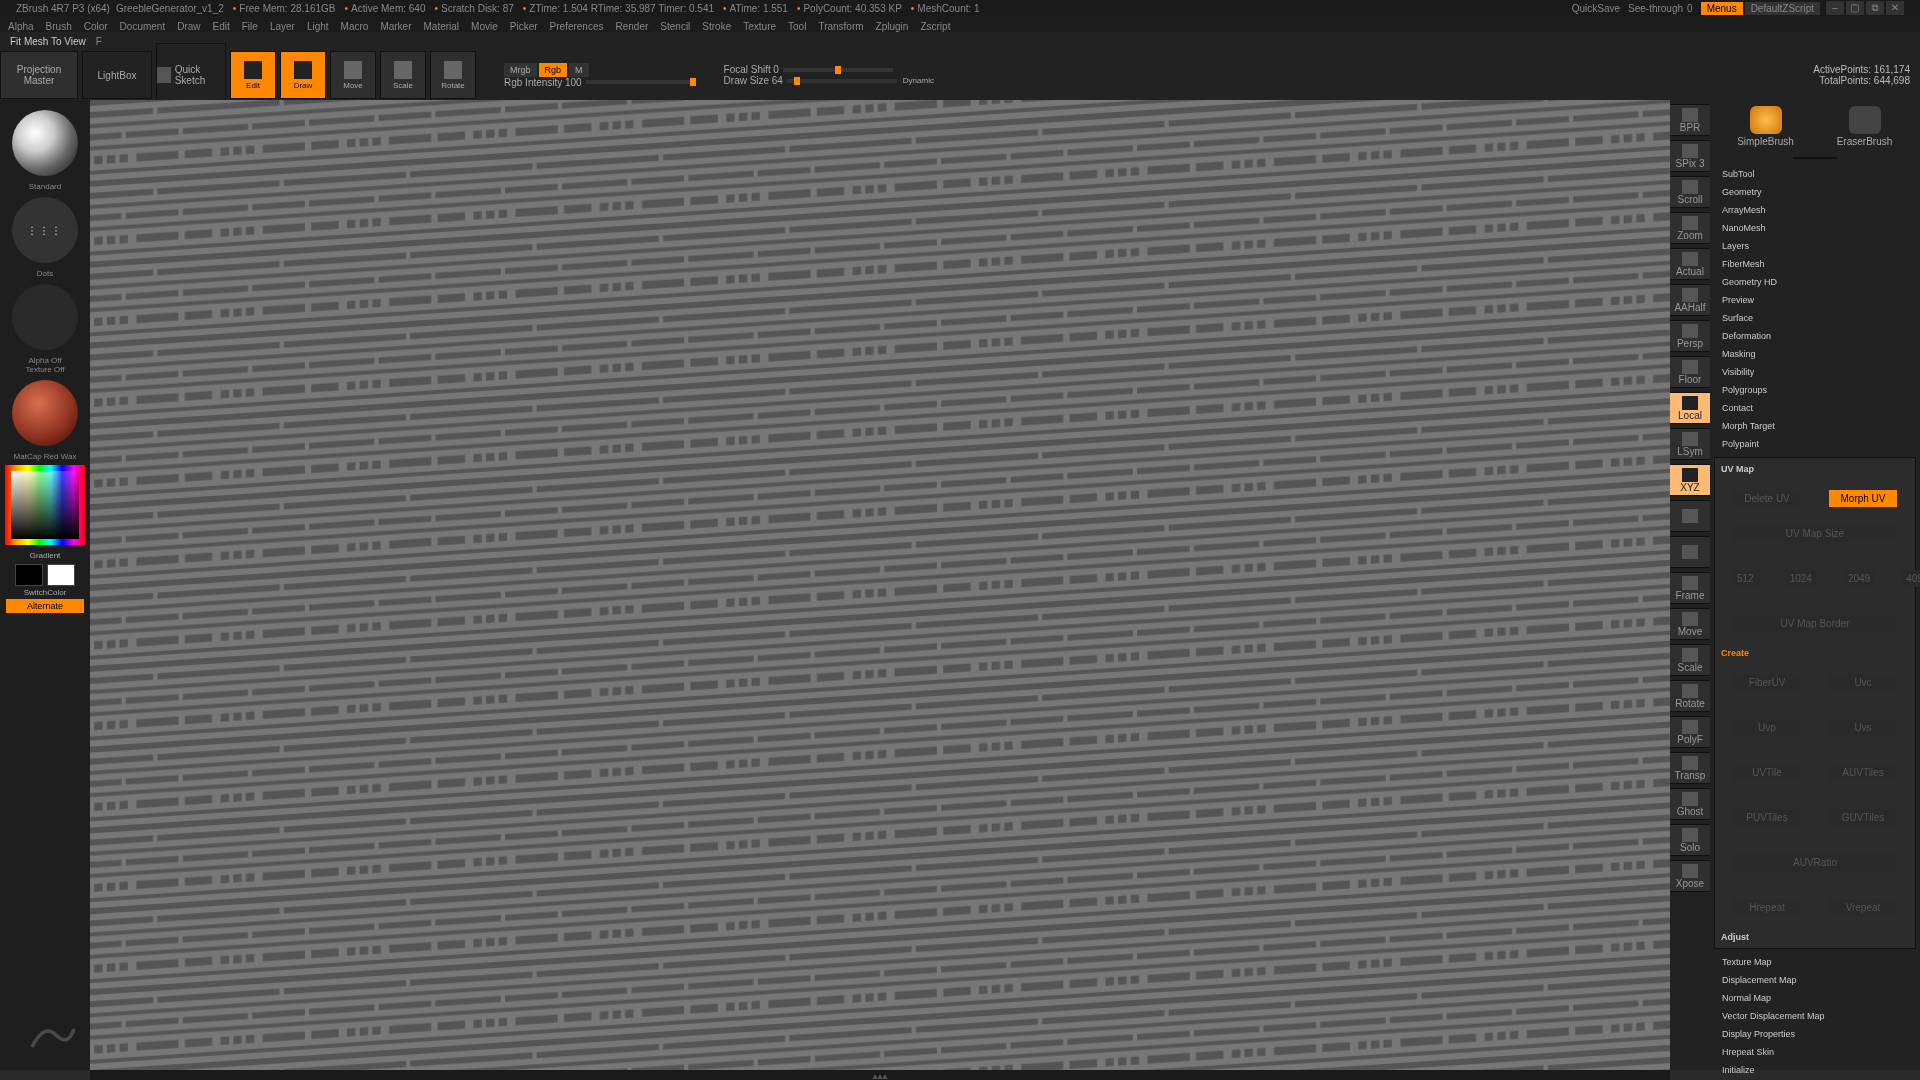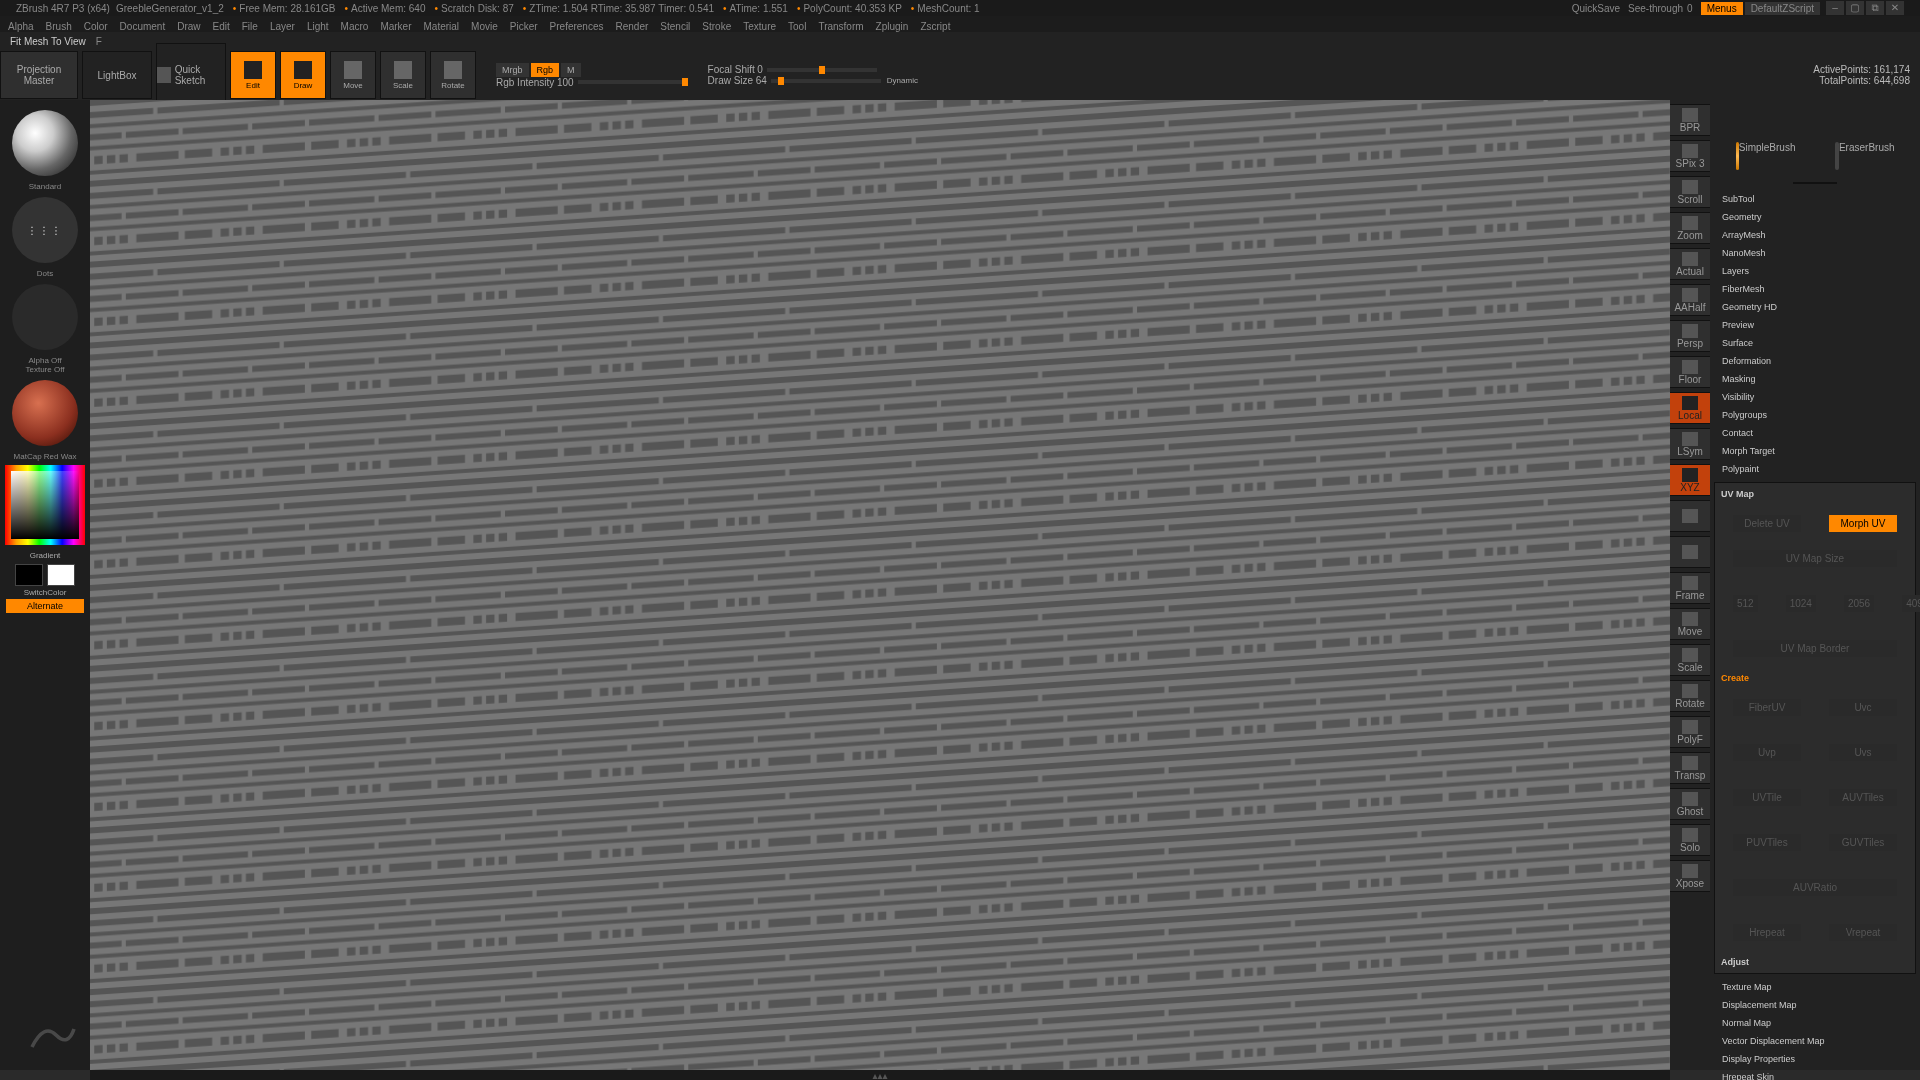--- a/index.html
+++ b/index.html
@@ -22,21 +22,21 @@
 .pm { width: 78px; height: 48px; background: #2f2f2f; border: 1px solid #111; display: flex; align-items: center; justify-content: center; text-align: center; line-height: 11px; }
 .lb { width: 70px; height: 48px; margin-left: 4px; border: 1px solid #111; display: flex; align-items: center; justify-content: center; }
 .qsk { width: 70px; height: 64px; margin-left: 4px; border: 1px solid #111; display: flex; align-items: center; justify-content: center; }
 .qsk .ico { width: 16px; height: 16px; background: #555; margin-right: 4px; }
 .modebtn { width: 46px; height: 48px; margin-left: 4px; border: 1px solid #111; background: #2f2f2f; display: flex; flex-direction: column; align-items: center; justify-content: center; }
 .modebtn .mi { width: 18px; height: 18px; background: #666; }
 .modebtn.active { background: #ff8800; color: #000; }
 .modebtn.active .mi { background: #222; }
 .modebtn .lbl { font-size: 8px; margin-top: 2px; }
 .orange { background: #ff8800; color: #000; }
-.sliderbox { display: flex; flex-direction: column; justify-content: center; height: 48px; margin-left: 20px; }
+.sliderbox { display: flex; flex-direction: column; justify-content: center; height: 48px; margin-left: 28px; }
 .sliderbox .row { display: flex; align-items: center; }
 .sliderbox .chip { padding: 2px 6px; margin-right: 2px; background: #333; font-size: 9px; }
 .sliderbox .chip.orange { background: #ff8800; color: #000; }
 .sliderbox .chip.dim { color: #555; }
 .sliderbox .sl { font-size: 9px; display: flex; align-items: center; }
 .sliderbox .bar { width: 110px; height: 4px; background: #333; margin-left: 4px; position: relative; }
 .sliderbox .knob { position: absolute; top: -2px; width: 6px; height: 8px; background: #ff8800; }
 .stats { margin-left: auto; margin-right: 10px; font-size: 9px; color: #bbb; }
 .stats div { text-align: right; }
 .main { display: flex; height: calc(100% - 110px); }
@@ -51,25 +51,25 @@
 .cpick .sv { position: absolute; top: 6px; left: 6px; right: 6px; bottom: 6px; background: linear-gradient(to top, #000, transparent), linear-gradient(to right, #fff, rgba(255,0,0,0)); }
 .swatch-row { display: flex; justify-content: center; margin-top: 4px; }
 .swatch-row .sw { width: 28px; height: 22px; margin: 0 2px; border: 1px solid #444; }
 .leftlabel { text-align: center; font-size: 8px; margin-top: 2px; }
 .alt { background: #ff8800; color: #000; text-align: center; padding: 2px; margin: 2px 2px; font-size: 9px; }
 .canvas { flex: 1; background: #2a2a2a; position: relative; }
 .canvas svg { width: 100%; height: 100%; }
 .rtray { width: 40px; background: #222; display: flex; flex-direction: column; align-items: center; padding: 4px 0; gap: 4px; }
 .rtray .rb { width: 48px; height: 32px; background: #2f2f2f; border: 1px solid #111; display: flex; flex-direction: column; align-items: center; justify-content: center; font-size: 7px; color: #999; }
 .rtray .rb .ri { width: 16px; height: 14px; background: #555; }
-.rtray .rb.active { background: #c2410c; color: #222; }
+.rtray .rb.active { background: #fdba74; color: #222; }
 .rtray .rb.active .ri { background: #222; }
 .rpanel { width: 210px; background: #222; display: flex; flex-direction: column; }
 .rpanel .top-icons { display: flex; justify-content: space-around; padding: 6px; }
-.rpanel .top-icons .ti { width: 60px; display: flex; align-items: flex-start; font-size: 8px; margin-top: 36px; }
+.rpanel .top-icons .ti { width: 60px; display: flex; flex-direction: column; align-items: center; font-size: 8px; }
 .rpanel .top-icons .glyph { width: 32px; height: 28px; background: radial-gradient(circle, #ffbb55, #cc7700); border-radius: 6px; margin-bottom: 2px; }
 .rpanel .thumb { width: 44px; height: 36px; background: #333; margin: 4px auto; border: 1px solid #111; }
 .rpanel .list { padding: 2px 6px; }
 .rpanel .list .it { padding: 4px 6px; font-size: 9px; color: #ccc; cursor: pointer; }
 .rpanel .sub { background: #2c2c2c; margin: 2px 4px; padding: 4px; border: 1px solid #111; }
 .rpanel .sub .hdr { color: #ff8800; font-size: 9px; font-weight: bold; padding: 2px; }
 .rpanel .sub .row2 { display: flex; }
 .rpanel .sub .chip2 { flex: 1; padding: 3px 4px; background: #2a2a2a; margin: 14px; font-size: 10px; color: #555; text-align: center; }
 .rpanel .sub .chip2.orange { background: #ff8800; color: #000; }
 .bottom-logo { position: absolute; bottom: 20px; left: 20px; width: 60px; height: 50px; opacity: 0.4; }
@@ -357,21 +357,21 @@
     <div class="sub">
       <div class="hdr" style="color:#ccc">UV Map</div>
       <div class="row2">
         <div class="chip2">Delete UV</div>
         <div class="chip2 orange">Morph UV</div>
       </div>
       <div class="chip2" style="margin-top:4px">UV Map Size</div>
       <div class="row2">
         <div class="chip2">512</div>
         <div class="chip2">1024</div>
-        <div class="chip2">2056</div>
+        <div class="chip2">2049</div>
         <div class="chip2">4096</div>
       </div>
       <div class="chip2">UV Map Border</div>
       <div class="hdr">Create</div>
       <div class="row2">
           <div class="chip2">FiberUV</div>
           <div class="chip2">Uvc</div>
         </div>
       <div class="row2">
           <div class="chip2">Uvp</div>

